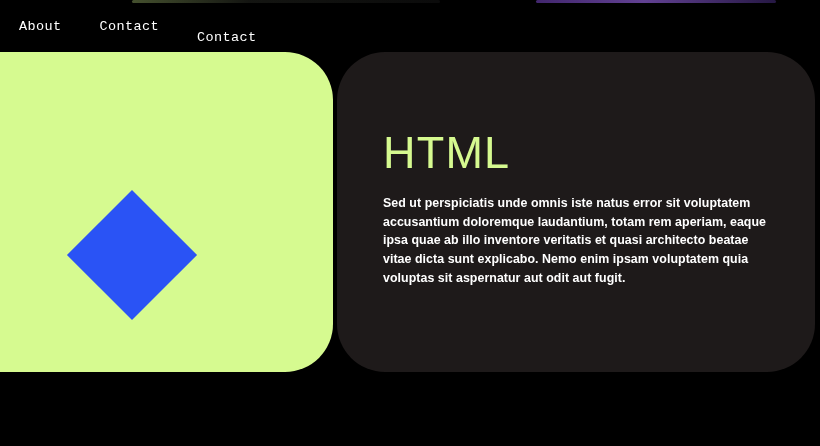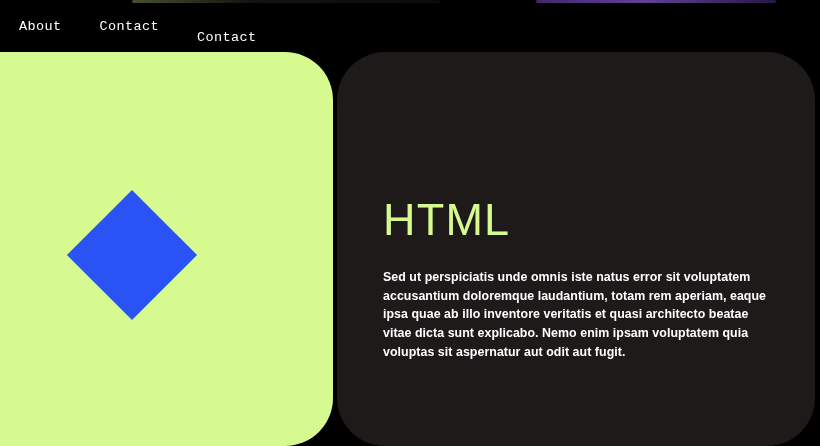--- a/index.html
+++ b/index.html
@@ -72,21 +72,21 @@
     position: absolute;
     top: 52px;
     left: 0;
     width: 820px;
     height: 388px;
   }
 
   .card {
     position: absolute;
     top: 0;
-    height: 394px;
+    height: 320px;
     border-radius: 48px;
     box-sizing: border-box;
   }
 
   
   .card-visual {
     left: -88px;
     width: 421px;
     background: #d6fa90;
     overflow: hidden;
@@ -118,21 +118,21 @@
     margin: 0 0 14px 0;
     font-family: "Liberation Sans", sans-serif;
     font-size: 45px;
     font-weight: 400;
     line-height: 1;
     letter-spacing: 1.2px;
     color: #d6fa90;
   }
 
   .card-text {
-    margin: 12px 0 20px 0;
+    margin: 5px 0 20px 0;
     font-family: "Liberation Sans", sans-serif;
     font-size: 12.4px;
     font-weight: 600;
     line-height: 1.52;
     letter-spacing: 0.05px;
     color: #ffffff;
     max-width: 390px;
   }
 
   .card-link {

